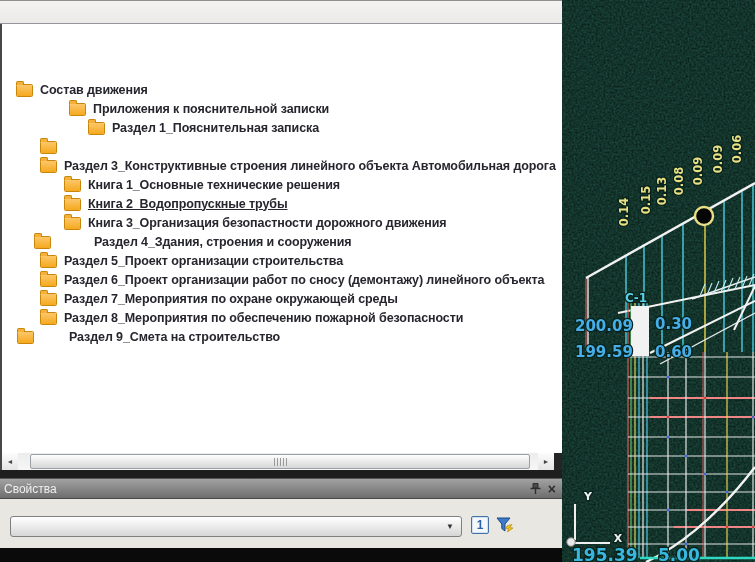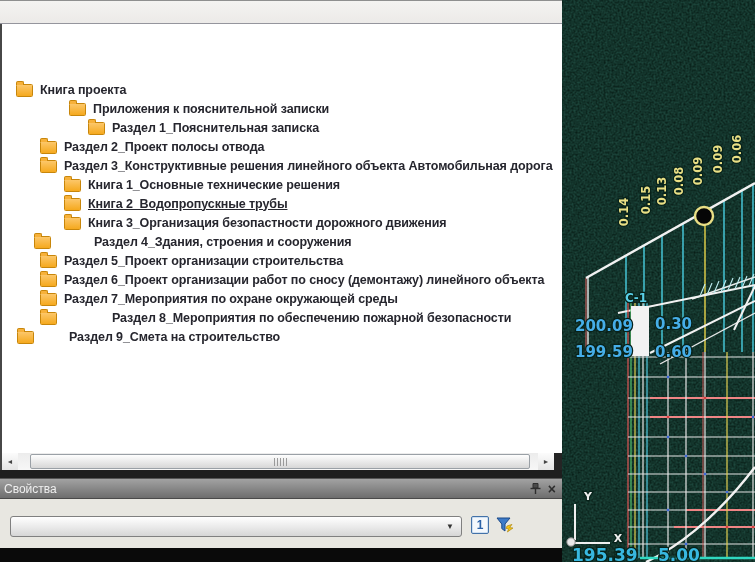--- a/index.html
+++ b/index.html
@@ -55,37 +55,36 @@
 </head>
 <body>
 
 <div id="app">
   <div class="left-panel">
     <div class="toolbar-strip"></div>
 
     <div class="tree-area">
         <div class="tree-row" style="padding-left: 14px;">
           <span class="folder"></span>
-          <span>Книга проекта</span>
+          <span>Состав движения</span>
         </div>
         <div class="tree-row" style="padding-left: 38px; margin-left: 29px;">
           <span class="folder"></span>
           <span>Приложения к пояснительной записки</span>
         </div>
         <div class="tree-row" style="padding-left: 38px; margin-left: 48px;">
           <span class="folder"></span>
           <span>Раздел 1_Пояснительная записка</span>
         </div>
         <div class="tree-row" style="padding-left: 38px;">
           <span class="folder"></span>
-          <span>Раздел 2_Проект полосы отвода</span>
-        </div>
-        <div class="tree-row" style="padding-left: 38px;">
-          <span class="folder"></span>
-          <span>Раздел 3_Конструктивные решения линейного объекта Автомобильная дорога</span>
+        </div>
+        <div class="tree-row" style="padding-left: 38px;">
+          <span class="folder"></span>
+          <span>Раздел 3_Конструктивные строения линейного объекта Автомобильная дорога</span>
         </div>
         <div class="tree-row" style="padding-left: 62px;">
           <span class="folder"></span>
           <span>Книга 1_Основные технические решения</span>
         </div>
         <div class="tree-row" style="padding-left: 62px; text-decoration: underline;">
           <span class="folder"></span>
           <span>Книга 2_Водопропускные трубы</span>
         </div>
         <div class="tree-row" style="padding-left: 62px;">
@@ -101,21 +100,21 @@
           <span>Раздел 5_Проект организации строительства</span>
         </div>
         <div class="tree-row" style="padding-left: 38px;">
           <span class="folder"></span>
           <span>Раздел 6_Проект организации работ по сносу (демонтажу) линейного объекта</span>
         </div>
         <div class="tree-row" style="padding-left: 38px;">
           <span class="folder"></span>
           <span>Раздел 7_Мероприятия по охране окружающей среды</span>
         </div>
-        <div class="tree-row" style="padding-left: 38px; gap: 48px;">
+        <div class="tree-row" style="padding-left: 38px;">
           <span class="folder"></span>
           <span>Раздел 8_Мероприятия по обеспечению пожарной безопасности</span>
         </div>
         <div class="tree-row" style="padding-left: 15px; gap: 28px;">
           <span class="folder"></span>
           <span>Раздел 9_Смета на строительство</span>
         </div>
       </div>
 
     <div class="scroll-row">

